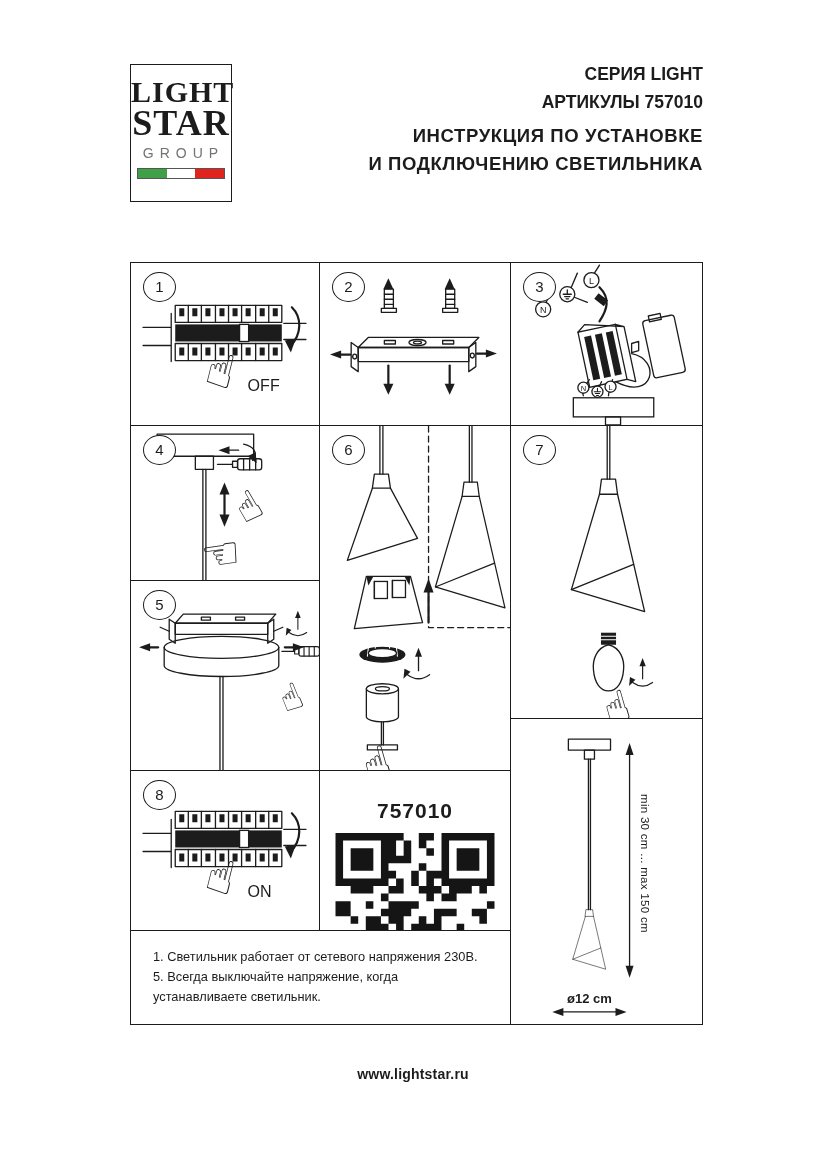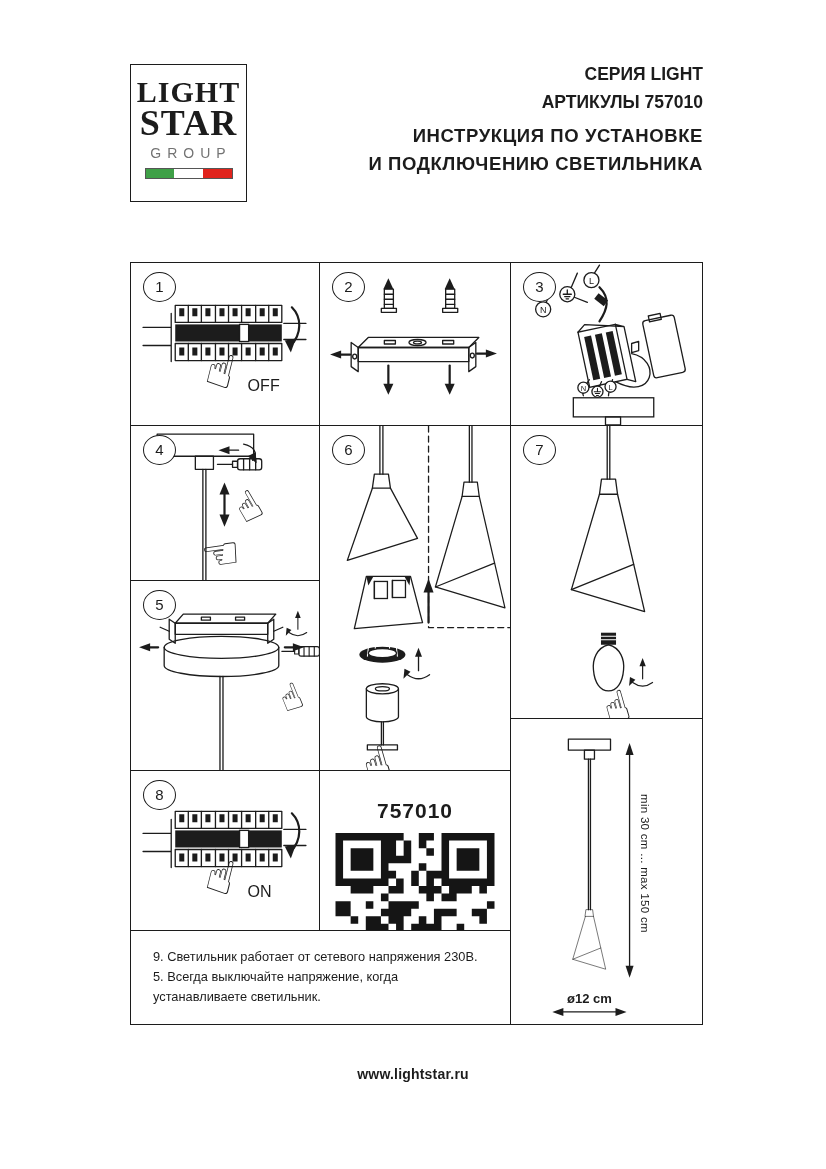--- a/index.html
+++ b/index.html
@@ -1,19 +1,19 @@
 <!DOCTYPE html>
 <html><head>
 <meta charset="utf-8">
 <style>
   html,body{margin:0;padding:0;background:#e8e8e8;}
   .page{position:relative;width:826px;height:1169px;background:#ffffff;margin:0 auto;
         font-family:"Liberation Sans",sans-serif;color:#1c1c1c;overflow:hidden;}
   
-  .logo{position:absolute;left:130px;top:64px;width:117px;height:138px;border:1.5px solid #1c1c1c;
+  .logo{position:absolute;left:130px;top:64px;width:102px;height:138px;border:1.5px solid #1c1c1c;
         box-sizing:border-box;text-align:center;padding-top:12px;}
   .logo .l1{font-family:"Liberation Serif",serif;font-weight:bold;font-size:30px;line-height:30px;letter-spacing:1px;}
   .logo .l2{font-family:"Liberation Serif",serif;font-weight:bold;font-size:36px;line-height:33px;letter-spacing:1px;}
   .logo .l3{font-size:14px;letter-spacing:6px;margin-top:5px;color:#737373;padding-left:5px;}
   .flag{width:86px;height:9px;margin:7px auto 0;border:1px solid #555;display:flex;box-sizing:content-box;}
   .flag span{flex:1;}
   .head-text{position:absolute;right:123px;top:60px;text-align:right;}
   .head-text .sub{font-size:17.5px;font-weight:bold;line-height:28px;}
   .head-text .instr{font-size:18.5px;font-weight:bold;line-height:28px;letter-spacing:0.6px;margin-top:6px;}
   
@@ -315,21 +315,21 @@
         <path class="ln" d="M46,292 H110"></path>
         <polygon class="fl" points="52,288 52,296 41,292"></polygon>
         <polygon class="fl" points="104,288 104,296 115,292"></polygon>
       </svg>
       <div class="dim-label">
         <span>min 30 cm ... max 150 cm</span>
       </div>
     </div>
 
     <div class="cell notes" style="left:0;top:668px;width:381px;height:95px;">
-      <div class="note">9. Светильник работает от сетевого напряжения 230В.</div>
+      <div class="note">1. Светильник работает от сетевого напряжения 230В.</div>
       <div class="note">5. Всегда выключайте напряжение, когда устанавливаете светильник.</div>
     </div>
 
   </div>
 
   <div class="footer">www.lightstar.ru</div>
 
 </div>
 
 </body></html>

